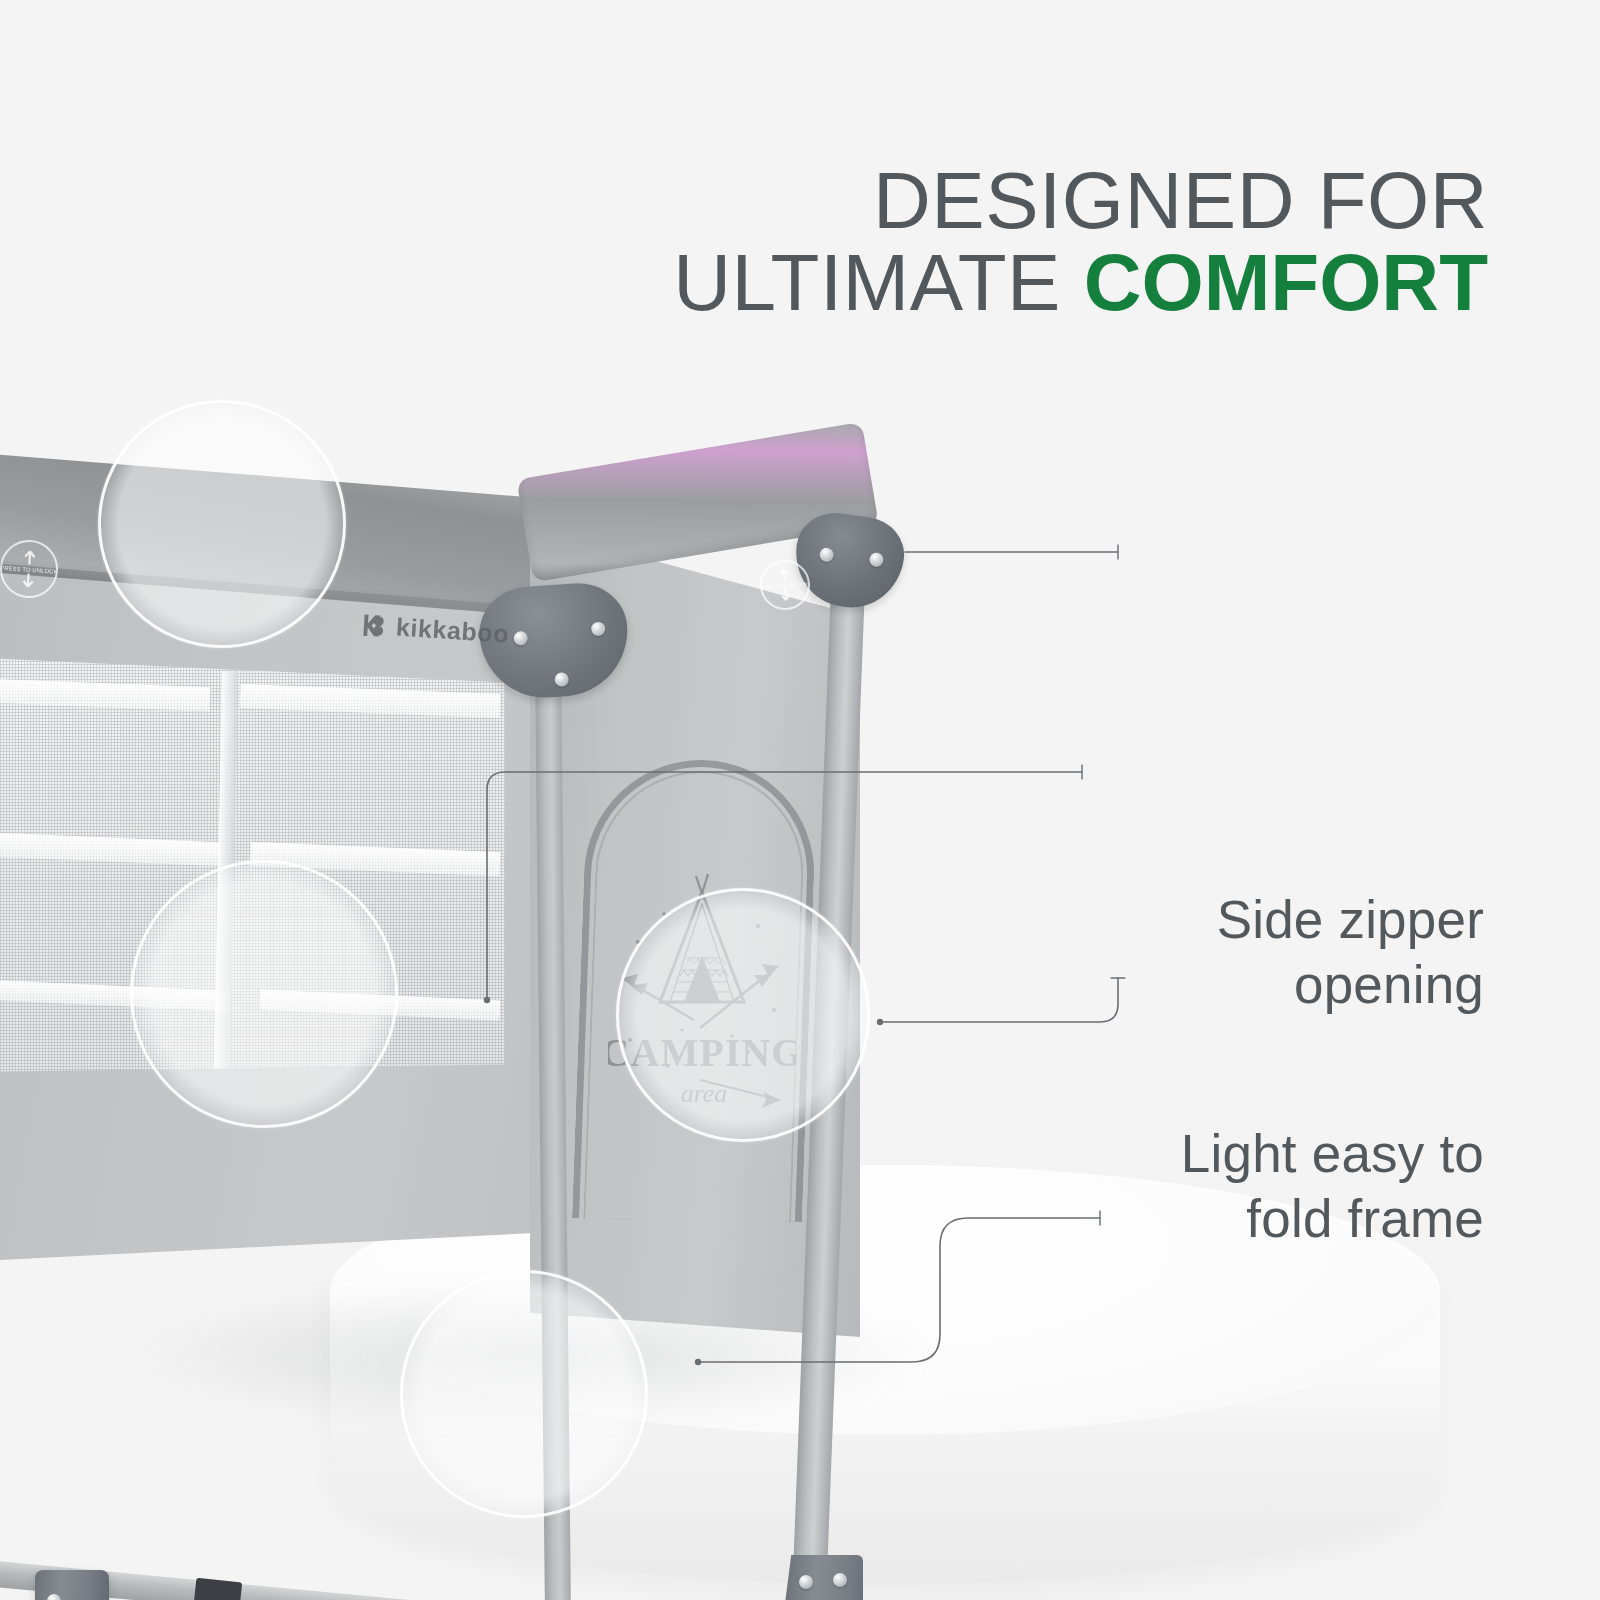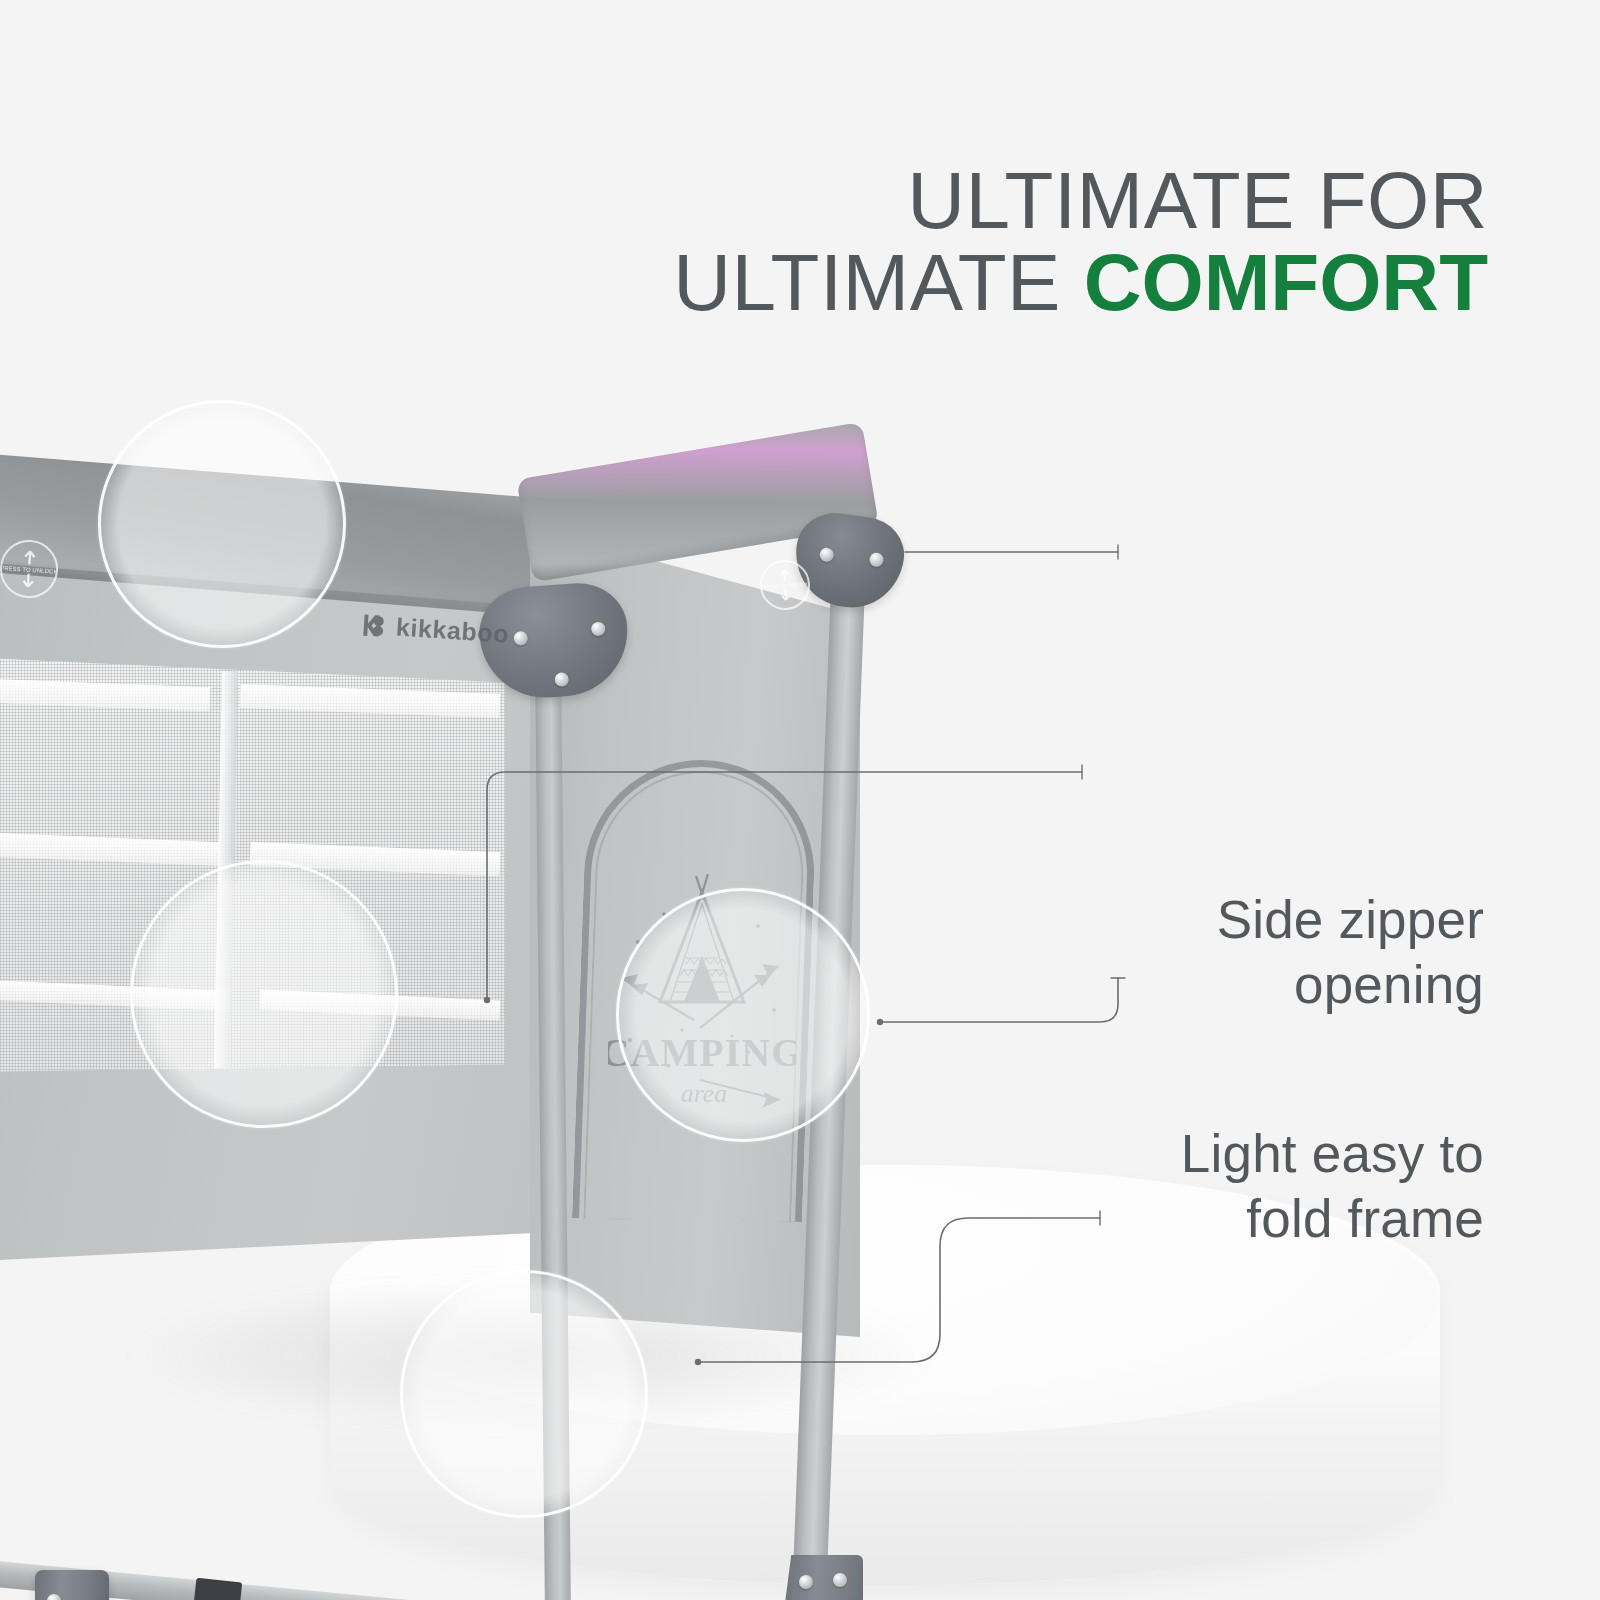--- a/index.html
+++ b/index.html
@@ -502,21 +502,21 @@
       <path d="M1111 978 L1125 978" stroke-width="1.4"></path>
       <circle cx="880" cy="1022" r="3.2" fill="#6a6e72" stroke="none"></circle>
 
       <path d="M698 1362 L912 1362 Q940 1362 940 1334 L940 1246 Q940 1218 968 1218 L1100 1218"></path>
       <path d="M1100 1211 L1100 1225" stroke-width="1.4"></path>
       <circle cx="698" cy="1362" r="3.2" fill="#6a6e72" stroke="none"></circle>
     </g>
   </svg>
 
   <div class="headline">
-    <span class="ln">ULTIMATE FOR</span>
+    <span class="ln">DESIGNED FOR</span>
     <span class="ln"><span>ULTIMATE </span><span class="bold">COMFORT</span></span>
   </div>
 
   <div class="callout" id="callout-2">Side zipper
 opening</div>
   <div class="callout" id="callout-3">Light easy to
 fold frame</div>
 
 </div>
 

